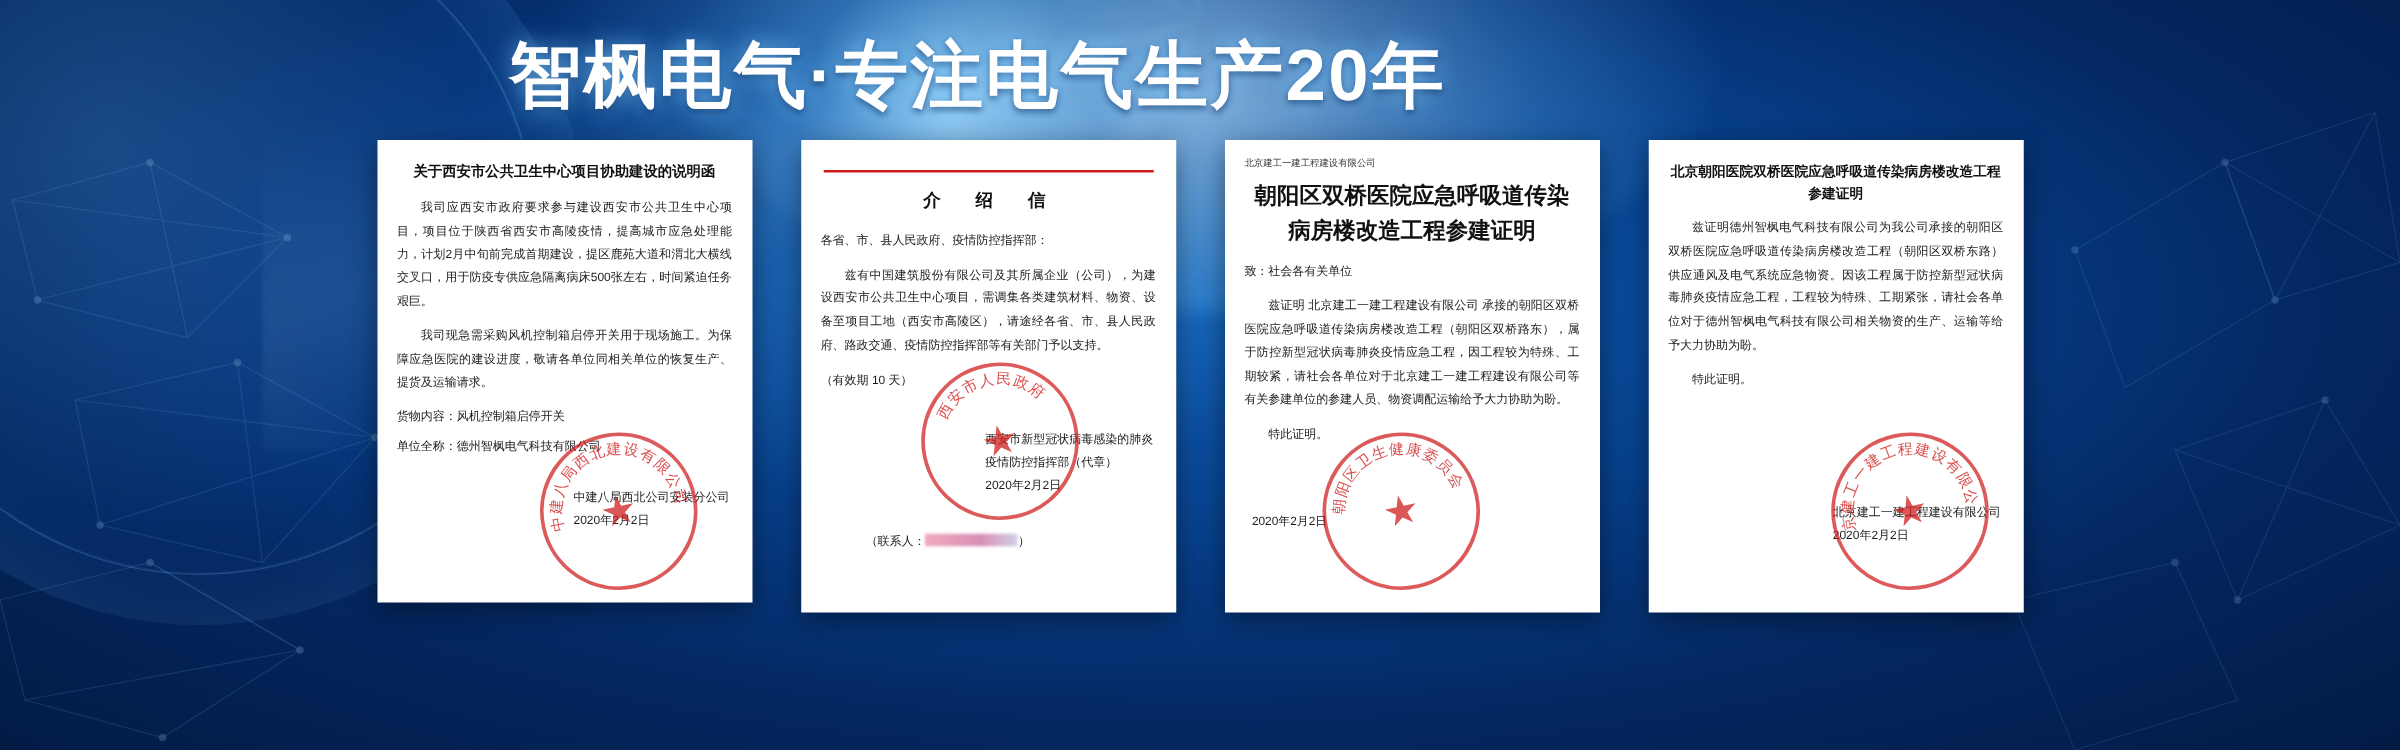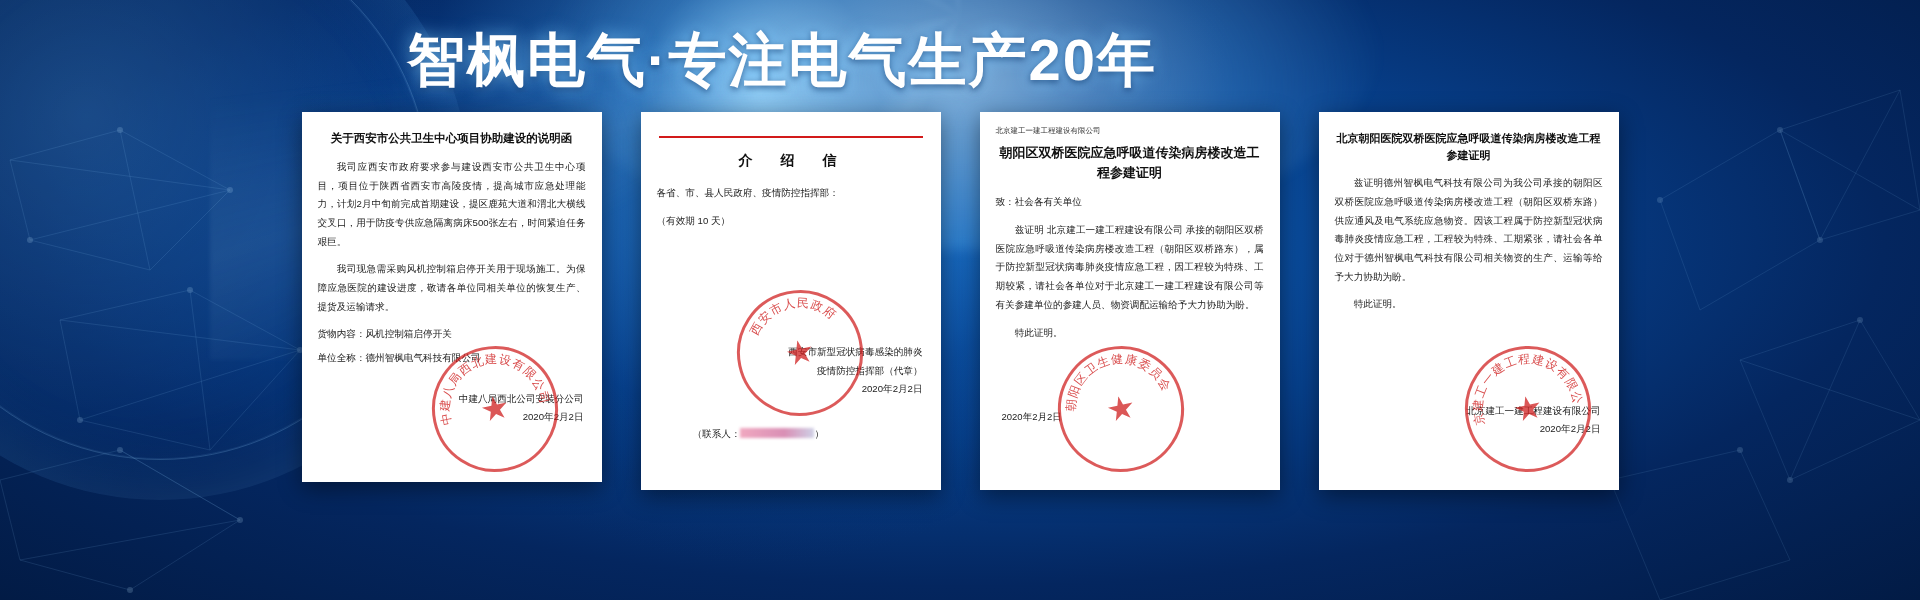--- a/index.html
+++ b/index.html
@@ -93,21 +93,21 @@
     margin:0 0 9px 0;font-size:9.6px;line-height:1.95;text-align:justify;color:#1b1b1b;
   }
   .doc p.indent{text-indent:2em;}
   .doc p.tight{margin-bottom:5px;}
   .doc .redact{
     display:inline-block;width:74px;height:10px;vertical-align:-1px;
     background:linear-gradient(90deg,#f0a8c0,#d98fb5 60%,#cfd0e6);
     filter:blur(1.4px);
   }
   .sign{
-    position:absolute;right:18px;font-size:9.6px;line-height:1.9;text-align:right;color:#1b1b1b;
+    position:absolute;right:18px;font-size:9.6px;line-height:1.9;text-align:left;color:#1b1b1b;
   }
 
   
   .stamp{
     position:absolute;width:120px;height:120px;border-radius:50%;
     border:3px solid rgba(206,26,26,0.78);
     color:rgba(206,26,26,0.80);
     transform:rotate(-12deg);
     opacity:.92;
     pointer-events:none;
@@ -199,20 +199,21 @@
             </defs>
           <text><textPath href="#arc1" startOffset="50%" text-anchor="middle">中建八局西北建设有限公司</textPath></text>
         </svg>
       </div>
     </div>
 
     <div class="doc tall">
       <div class="redline"></div>
       <div class="formtitle">介 绍 信</div>
       <p>各省、市、县人民政府、疫情防控指挥部：</p>
+      <p class="indent">兹有中国建筑股份有限公司及其所属企业（公司），为建设西安市公共卫生中心项目，需调集各类建筑材料、物资、设备至项目工地（西安市高陵区），请途经各省、市、县人民政府、路政交通、疫情防控指挥部等有关部门予以支持。</p>
       <p>（有效期 10 天）</p>
       <div class="sign" style="bottom:92px;">
         <div>西安市新型冠状病毒感染的肺炎</div>
         <div>疫情防控指挥部（代章）</div>
         <div>2020年2月2日</div>
       </div>
       <p style="position:absolute;left:52px;bottom:46px;margin:0;">
         <span>（联系人：</span><span class="redact"></span><span>）</span>
       </p>
       <div class="stamp" style="left:96px;bottom:74px;">
@@ -220,21 +221,21 @@
           <defs>
               <path id="arc2" d="M14,60 a46,46 0 1,1 92,0"></path>
             </defs>
           <text><textPath href="#arc2" startOffset="50%" text-anchor="middle">西安市人民政府</textPath></text>
         </svg>
       </div>
     </div>
 
     <div class="doc tall">
       <div class="smalltop">北京建工一建工程建设有限公司</div>
-      <h3 style="font-size:13px;">朝阳区双桥医院应急呼吸道传染病房楼改造工程参建证明</h3>
+      <h3 style="font-size:18px;">朝阳区双桥医院应急呼吸道传染病房楼改造工程参建证明</h3>
       <p>致：社会各有关单位</p>
       <p class="indent">兹证明 北京建工一建工程建设有限公司 承接的朝阳区双桥医院应急呼吸道传染病房楼改造工程（朝阳区双桥路东），属于防控新型冠状病毒肺炎疫情应急工程，因工程较为特殊、工期较紧，请社会各单位对于北京建工一建工程建设有限公司等有关参建单位的参建人员、物资调配运输给予大力协助为盼。</p>
       <p class="indent">特此证明。</p>
       <div class="stampdate" style="left:22px;bottom:66px;">2020年2月2日</div>
       <div class="stamp" style="left:78px;bottom:18px;">
         <svg class="arc" viewBox="0 0 120 120">
           <defs>
               <path id="arc3" d="M14,60 a46,46 0 1,1 92,0"></path>
             </defs>
           <text><textPath href="#arc3" startOffset="50%" text-anchor="middle">朝阳区卫生健康委员会</textPath></text>

